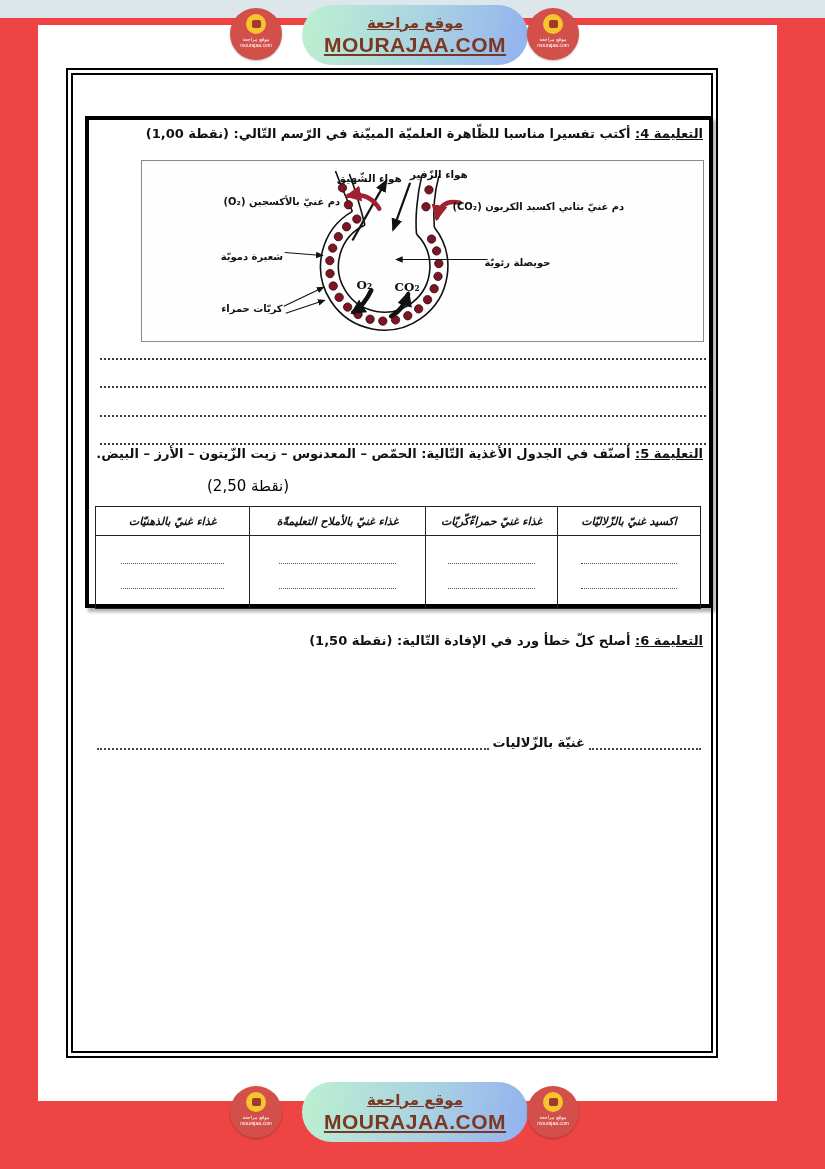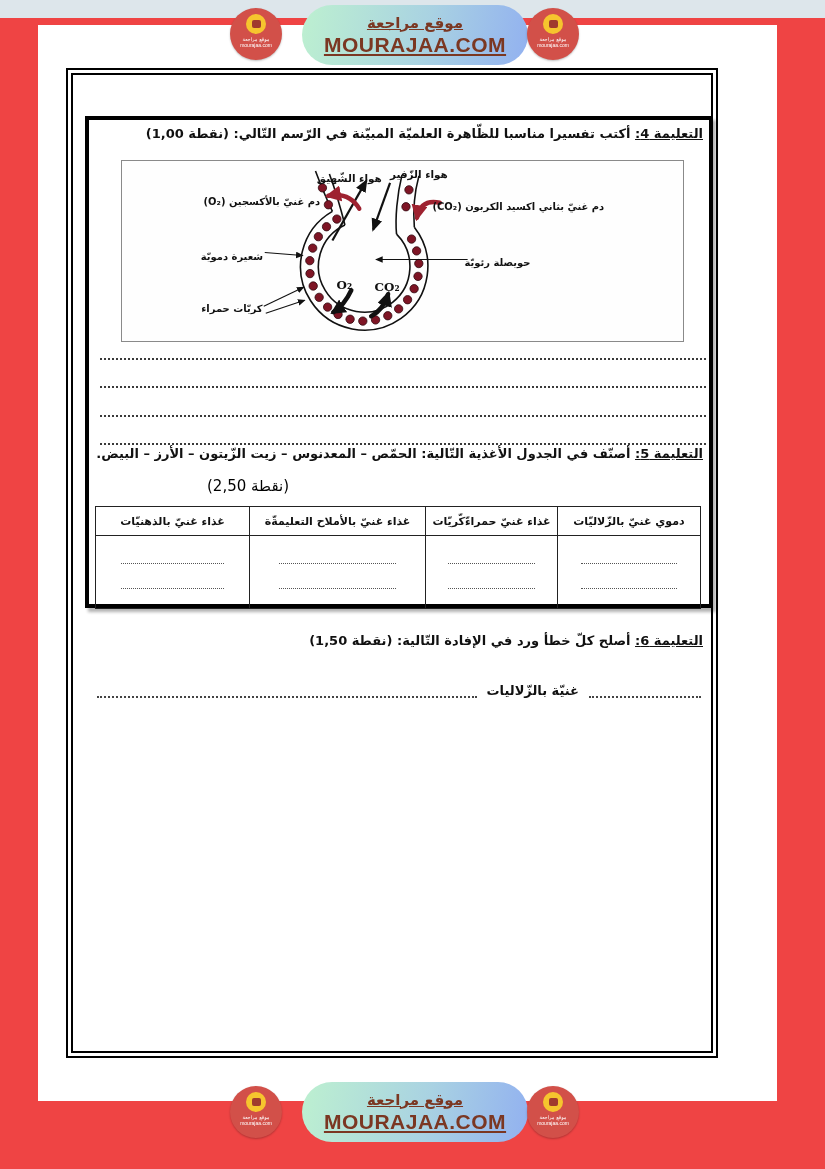--- a/index.html
+++ b/index.html
@@ -25,37 +25,37 @@
         display:flex;align-items:center;justify-content:center;}
   .logo .glyph{width:9px;height:8px;background:#a03a2e;border-radius:2px;}
   .logo .t1{font-size:5px;color:#fff;margin-top:2px;line-height:6px;}
   .logo .t2{font-size:5px;color:#fff;line-height:6px;font-family:"Liberation Sans",sans-serif;}
 
   
   .q-line{position:absolute;right:6px;font-size:13px;font-weight:bold;color:#111;white-space:nowrap;}
   .q-label{text-decoration:underline;}
   .pts{direction:ltr;unicode-bidi:isolate;}
   #q4{top:6px;}
-  .diagram-box{position:absolute;left:32px;top:40px;width:561px;height:180px;
+  .diagram-box{position:absolute;left:52px;top:40px;width:561px;height:180px;
                border:1px solid #8a8a8a;background:#fefefe;direction:ltr;}
   .ans-line{position:absolute;left:11px;width:606px;height:0;border-bottom:2px dotted #3a3a3a;}
   #q5{top:326px;text-align:center;}
   #q5pts{position:absolute;left:118px;top:357px;font-size:15px;font-weight:normal;direction:ltr;unicode-bidi:isolate;}
   .food-table{position:absolute;left:6px;top:386px;width:605px;border-collapse:collapse;
               table-layout:fixed;direction:rtl;}
   .food-table th{border:1.5px solid #222;font-size:11px;font-weight:bold;height:28px;
-                 text-align:center;padding:0 2px;color:#111;}
+                 text-align:center;padding:0 2px;color:#111;font-style:italic;}
   .food-table td{border:1.5px solid #222;height:70px;vertical-align:top;}
   .dot-s{width:68%;margin:0 auto;border-bottom:1.6px dotted #555;height:14px;}
   .dot-s.first{margin-top:12px;}
   .dot-s.second{margin-top:10px;}
   #q6{top:513px;}
   #q6stmt{position:absolute;right:14px;top:556px;font-size:13px;font-weight:bold;color:#111;white-space:nowrap;}
-  #q6ans{position:absolute;left:8px;right:8px;top:556px;height:22px;display:flex;direction:rtl;
-         align-items:flex-end;gap:8px;}
+  #q6ans{position:absolute;left:8px;right:8px;top:608px;height:22px;display:flex;direction:rtl;
+         align-items:flex-end;gap:2px;}
   #q6ans .seg{border-bottom:2px dotted #444;height:12px;}
   #q6ans .seg.r{width:112px;}
   #q6ans .seg.l{flex:1;}
   #q6ans .frag{font-size:13px;font-weight:bold;color:#111;padding:0 2px;white-space:nowrap;}
 
   svg text{font-family:"DejaVu Sans",sans-serif;font-weight:bold;fill:#111;
            direction:rtl;unicode-bidi:plaintext;}
   svg text.chem{font-family:"DejaVu Serif",serif;direction:ltr;}
 </style>
 </head>
@@ -187,21 +187,21 @@
 
     <table class="food-table">
       <colgroup>
         <col style="width:143px">
           <col style="width:132px">
           <col style="width:176px">
           <col style="width:154px">
       </colgroup>
       <tbody>
           <tr>
-        <th>دموي غنيّ بالزّلاليّات</th>
+        <th>اكسيد غنيّ بالزّلاليّات</th>
         <th>غذاء غنيّ حمراءّكّريّات</th>
         <th>غذاء غنيّ بالأملاح التعليمةّة</th>
         <th>غذاء غنيّ بالذهنيّات</th>
       </tr>
       <tr>
         <td>
               <div class="dot-s first"></div>
               <div class="dot-s second"></div>
             </td>
         <td>

